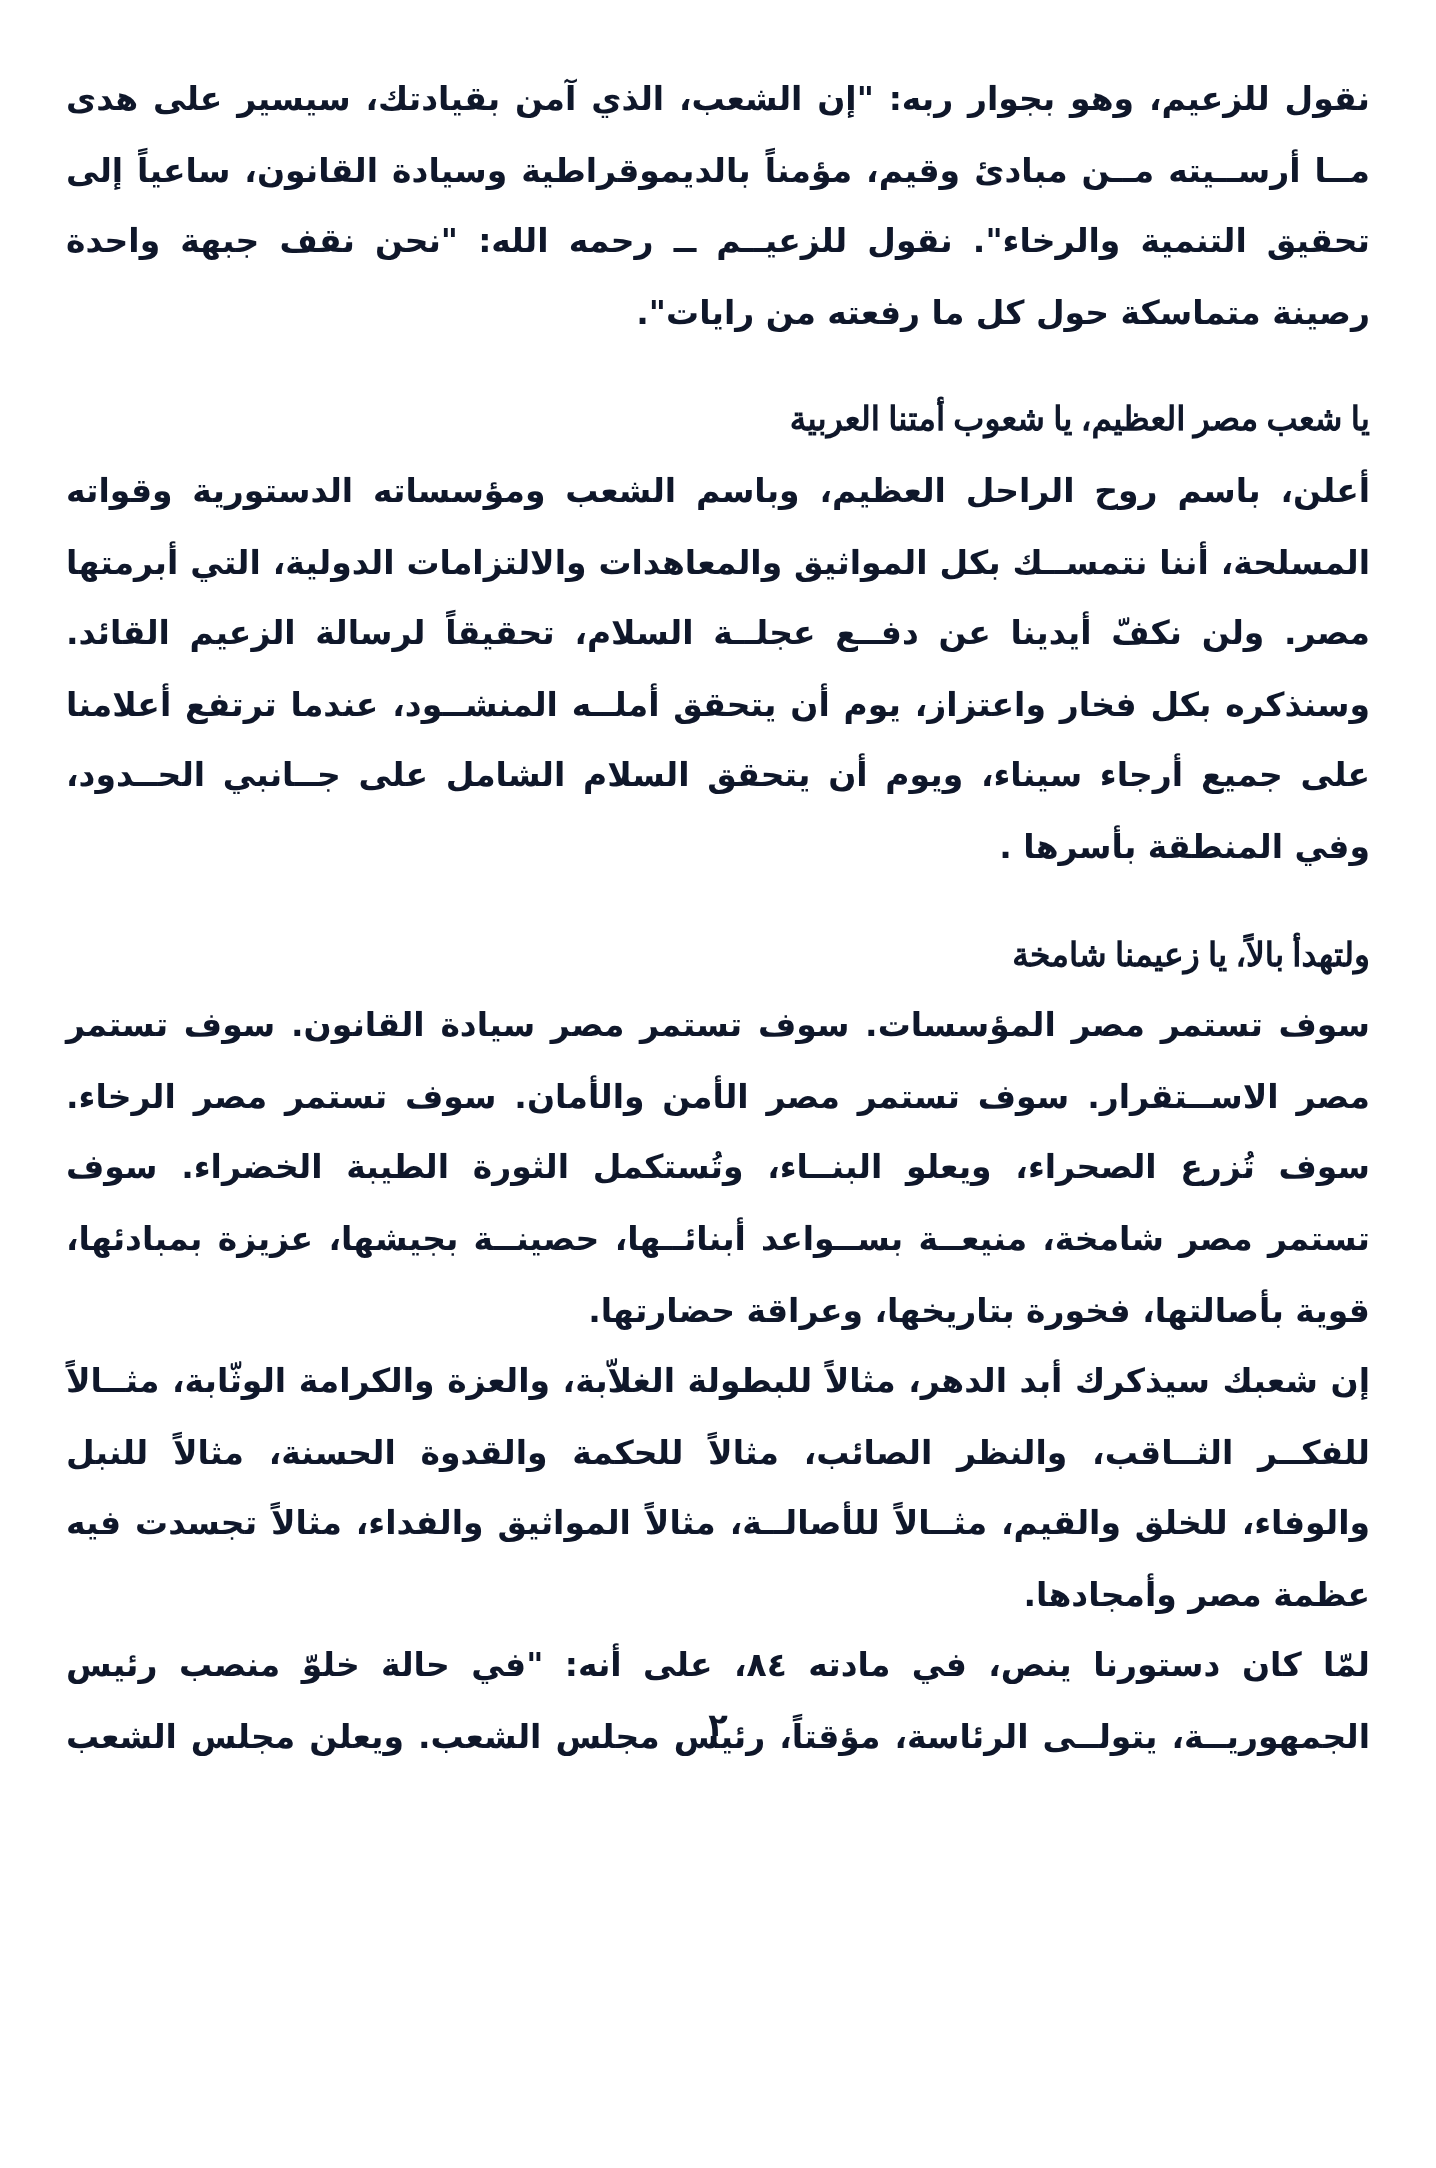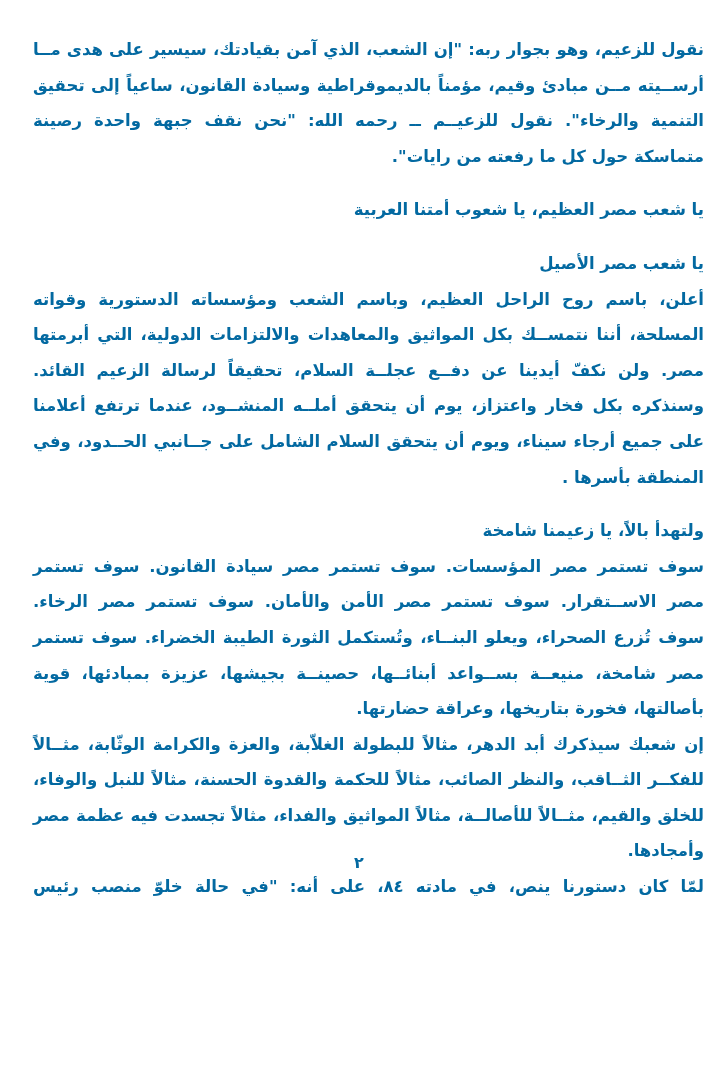--- a/index.html
+++ b/index.html
@@ -7,44 +7,45 @@
     padding: 0;
     background: #ffffff;
   }
   .page {
     position: relative;
     width: 718px;
     height: 896px;
     margin: 0 auto;
     background: #ffffff;
     box-sizing: border-box;
-    padding: 32px 14px 0 33px;
+    padding: 32px 33px 0 33px;
     direction: rtl;
     font-family: "DejaVu Sans", sans-serif;
     font-weight: 700;
-    color: #0369a1;
+    color: #0f172a;
     overflow: hidden;
   }
   .body-text {
     margin: 0;
     font-size: 16.5px;
     line-height: 35.6px;
     text-align: justify;
     text-justify: inter-word;
     letter-spacing: 0.1px;
   }
   .body-text.continues {
     text-align-last: justify;
   }
   .section-heading {
     margin: 18px 0 0 0;
     font-size: 16.5px;
     line-height: 35.6px;
     font-weight: 700;
     text-align: right;
+    font-family: Liberation Serif, serif;
   }
   .page-number {
     position: absolute;
     bottom: 24px;
     left: 0;
     right: 0;
     text-align: center;
     font-size: 16px;
     font-weight: 700;
   }
@@ -56,21 +57,20 @@
 
   <section>
     <p class="body-text">نقول للزعيم، وهو بجوار ربه: "إن الشعب، الذي آمن بقيادتك، سيسير على هدى مــا أرســيته مــن مبادئ وقيم، مؤمناً بالديموقراطية وسيادة القانون، ساعياً إلى تحقيق التنمية والرخاء". نقول للزعيــم ــ رحمه الله: "نحن نقف جبهة واحدة رصينة متماسكة حول كل ما رفعته من رايات".</p>
   </section>
 
   <section>
     <h2 class="section-heading">يا شعب مصر العظيم، يا شعوب أمتنا العربية</h2>
   </section>
 
   <section>
-    <h2 class="section-heading">يا شعب مصر الأصيل</h2>
     <p class="body-text">أعلن، باسم روح الراحل العظيم، وباسم الشعب ومؤسساته الدستورية وقواته المسلحة، أننا نتمســك بكل المواثيق والمعاهدات والالتزامات الدولية، التي أبرمتها مصر. ولن نكفّ أيدينا عن دفــع عجلــة السلام، تحقيقاً لرسالة الزعيم القائد. وسنذكره بكل فخار واعتزاز، يوم أن يتحقق أملــه المنشــود، عندما ترتفع أعلامنا على جميع أرجاء سيناء، ويوم أن يتحقق السلام الشامل على جــانبي الحــدود، وفي المنطقة بأسرها .</p>
   </section>
 
   <section>
     <h2 class="section-heading">ولتهدأ بالاً، يا زعيمنا شامخة</h2>
     <p class="body-text">سوف تستمر مصر المؤسسات. سوف تستمر مصر سيادة القانون. سوف تستمر مصر الاســتقرار. سوف تستمر مصر الأمن والأمان. سوف تستمر مصر الرخاء. سوف تُزرع الصحراء، ويعلو البنــاء، وتُستكمل الثورة الطيبة الخضراء. سوف تستمر مصر شامخة، منيعــة بســواعد أبنائــها، حصينــة بجيشها، عزيزة بمبادئها، قوية بأصالتها، فخورة بتاريخها، وعراقة حضارتها.</p>
   </section>
 
   <section>
     <p class="body-text">إن شعبك سيذكرك أبد الدهر، مثالاً للبطولة الغلاّبة، والعزة والكرامة الوثّابة، مثــالاً للفكــر الثــاقب، والنظر الصائب، مثالاً للحكمة والقدوة الحسنة، مثالاً للنبل والوفاء، للخلق والقيم، مثــالاً للأصالــة، مثالاً المواثيق والفداء، مثالاً تجسدت فيه عظمة مصر وأمجادها.</p>

